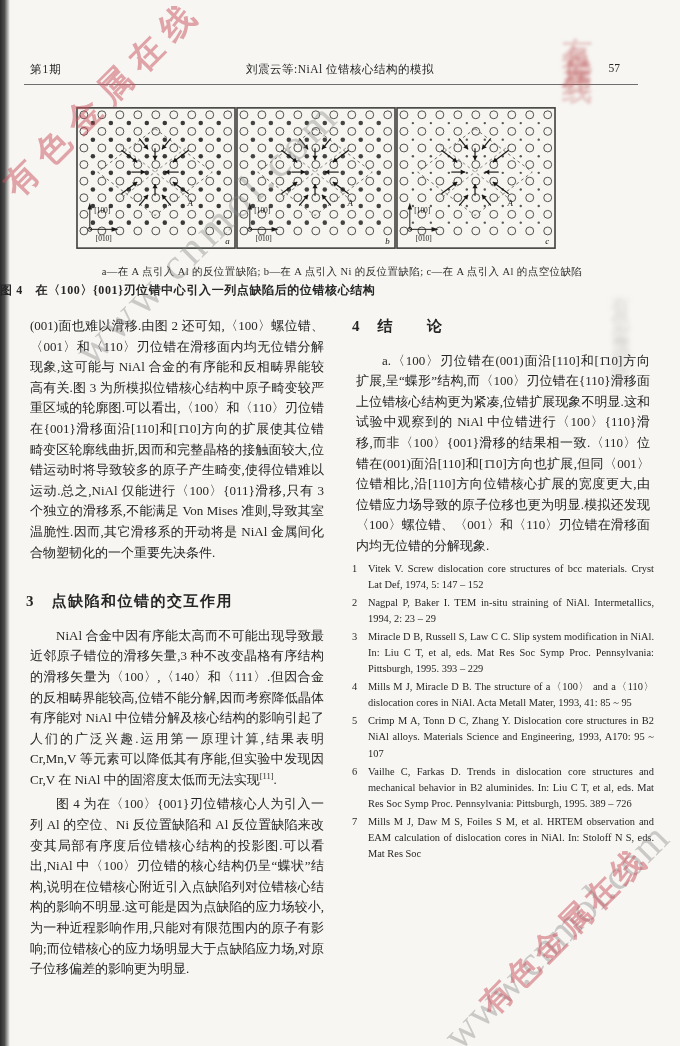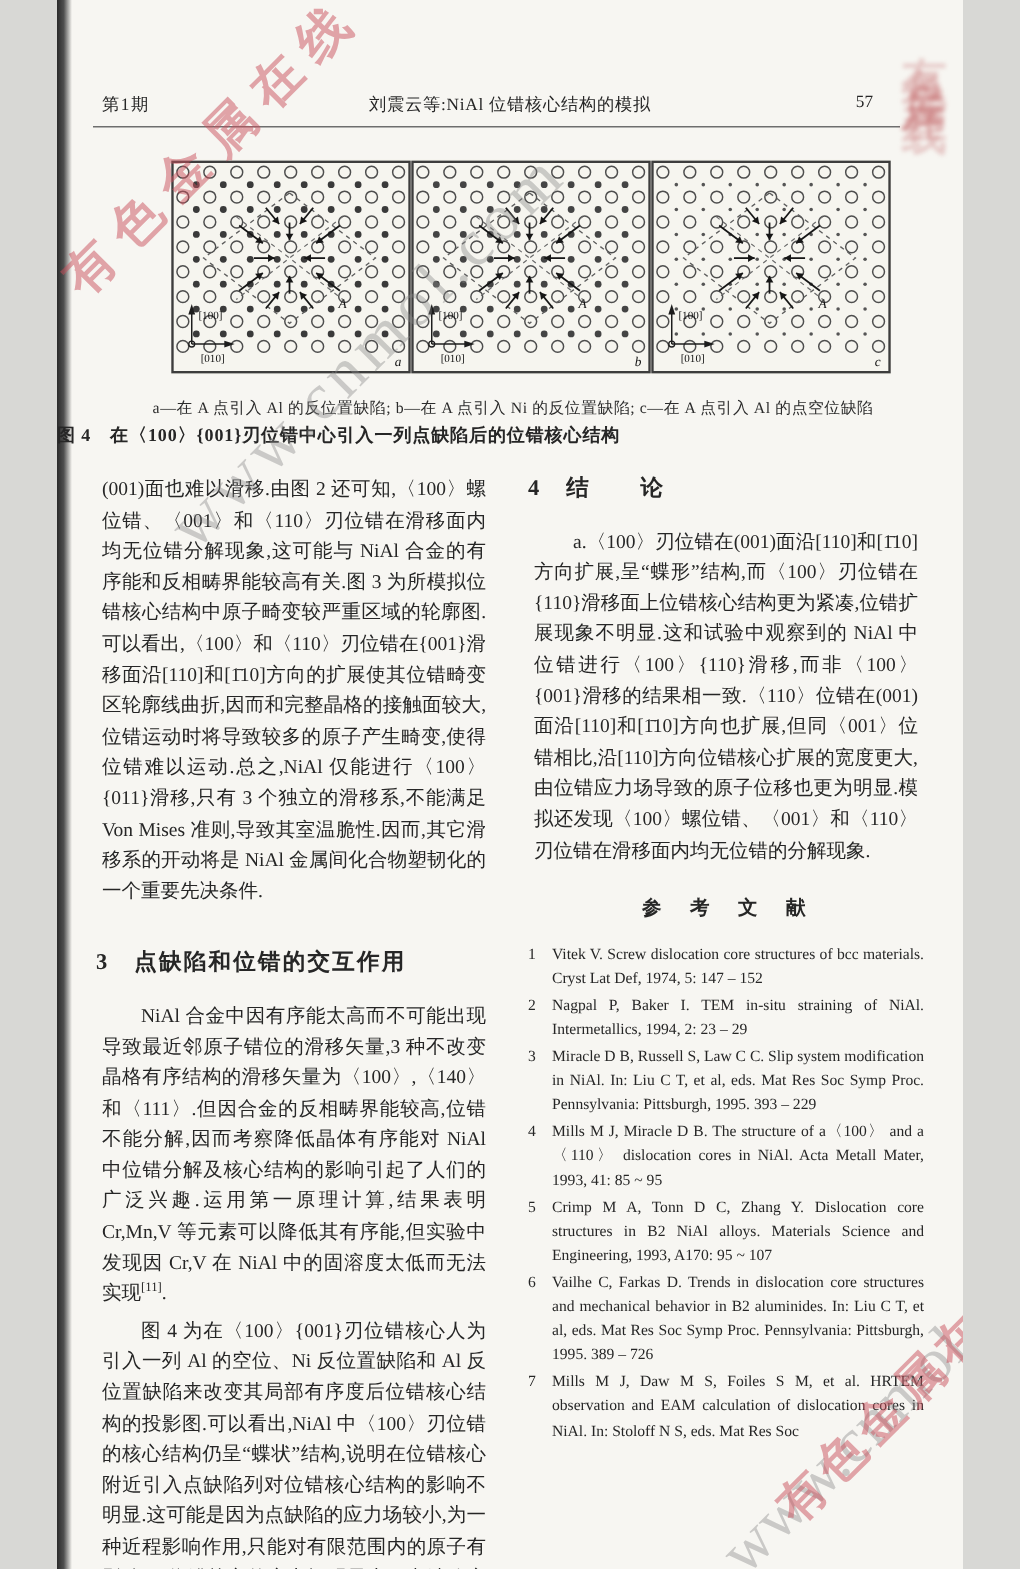--- a/index.html
+++ b/index.html
@@ -1,17 +1,17 @@
 <!DOCTYPE html>
 <html><head>
 <meta charset="utf-8">
 <style>
   html,body{margin:0;padding:0;background:#d8d8d5;}
-  .page{position:relative;width:592px;height:1046px;margin:0 auto;background:#f7f6f2;overflow:hidden;
-        font-family:"Liberation Serif","DejaVu Serif",serif;color:#262626;padding-left:12px;}
+  .page{position:relative;width:680px;height:1046px;margin:0 auto;background:#f7f6f2;overflow:hidden;
+        font-family:"Liberation Serif","DejaVu Serif",serif;color:#262626;}
   .scan-edge{position:absolute;left:0;top:0;width:10px;height:100%;
         background:linear-gradient(90deg,#2a2a2a 0%,#4f4f4f 45%,rgba(130,130,130,0) 100%);}
   
   .hdr-issue{position:absolute;left:30px;top:62px;font-size:11.5px;letter-spacing:1px;}
   .hdr-title{position:absolute;left:50%;top:62px;transform:translateX(-50%);font-size:11.5px;letter-spacing:.5px;}
   .hdr-page{position:absolute;right:60px;top:62px;font-size:11.5px;}
   .hdr-rule{position:absolute;left:24px;right:42px;top:84px;border-top:1.3px solid #6e6e6e;height:0;}
   
   .figure-row{position:absolute;left:76px;top:106px;width:508px;display:flex;}
   .panel{display:block;background:#f6f5ef;}
@@ -563,21 +563,20 @@
   <div class="columns">
     <div class="col">
       <p class="noindent">(001)面也难以滑移.由图 2 还可知,〈100〉螺位错、〈001〉和〈110〉刃位错在滑移面内均无位错分解现象,这可能与 NiAl 合金的有序能和反相畴界能较高有关.图 3 为所模拟位错核心结构中原子畸变较严重区域的轮廓图.可以看出,〈100〉和〈110〉刃位错在{001}滑移面沿[110]和[1̄10]方向的扩展使其位错畸变区轮廓线曲折,因而和完整晶格的接触面较大,位错运动时将导致较多的原子产生畸变,使得位错难以运动.总之,NiAl 仅能进行〈100〉{011}滑移,只有 3 个独立的滑移系,不能满足 Von Mises 准则,导致其室温脆性.因而,其它滑移系的开动将是 NiAl 金属间化合物塑韧化的一个重要先决条件.</p>
       <h2>3　点缺陷和位错的交互作用</h2>
       <p><span>NiAl 合金中因有序能太高而不可能出现导致最近邻原子错位的滑移矢量,3 种不改变晶格有序结构的滑移矢量为〈100〉,〈140〉和〈111〉.但因合金的反相畴界能较高,位错不能分解,因而考察降低晶体有序能对 NiAl 中位错分解及核心结构的影响引起了人们的广泛兴趣.运用第一原理计算,结果表明 Cr,Mn,V 等元素可以降低其有序能,但实验中发现因 Cr,V 在 NiAl 中的固溶度太低而无法实现</span><sup>[11]</sup><span>.</span></p>
       <p>图 4 为在〈100〉{001}刃位错核心人为引入一列 Al 的空位、Ni 反位置缺陷和 Al 反位置缺陷来改变其局部有序度后位错核心结构的投影图.可以看出,NiAl 中〈100〉刃位错的核心结构仍呈“蝶状”结构,说明在位错核心附近引入点缺陷列对位错核心结构的影响不明显.这可能是因为点缺陷的应力场较小,为一种近程影响作用,只能对有限范围内的原子有影响;而位错核心的应力场明显大于点缺陷应力场,对原子位移偏差的影响更为明显.</p>
     </div>
     <div class="col">
       <h2 class="first">4　结　　论</h2>
       <p>a.〈100〉刃位错在(001)面沿[110]和[1̄10]方向扩展,呈“蝶形”结构,而〈100〉刃位错在{110}滑移面上位错核心结构更为紧凑,位错扩展现象不明显.这和试验中观察到的 NiAl 中位错进行〈100〉{110}滑移,而非〈100〉{001}滑移的结果相一致.〈110〉位错在(001)面沿[110]和[1̄10]方向也扩展,但同〈001〉位错相比,沿[110]方向位错核心扩展的宽度更大,由位错应力场导致的原子位移也更为明显.模拟还发现〈100〉螺位错、〈001〉和〈110〉刃位错在滑移面内均无位错的分解现象.</p>
-      <div class="refs-heading">参　考　文　献</div>
       <ol class="refs" id="refs">
           <li>
             <span class="ref-num">1</span>
             <span class="ref-text">Vitek V. Screw dislocation core structures of bcc materials. Cryst Lat Def, 1974, 5: 147 – 152</span>
           </li>
           <li>
             <span class="ref-num">2</span>
             <span class="ref-text">Nagpal P, Baker I. TEM in-situ straining of NiAl. Intermetallics, 1994, 2: 23 – 29</span>
           </li>
           <li>

